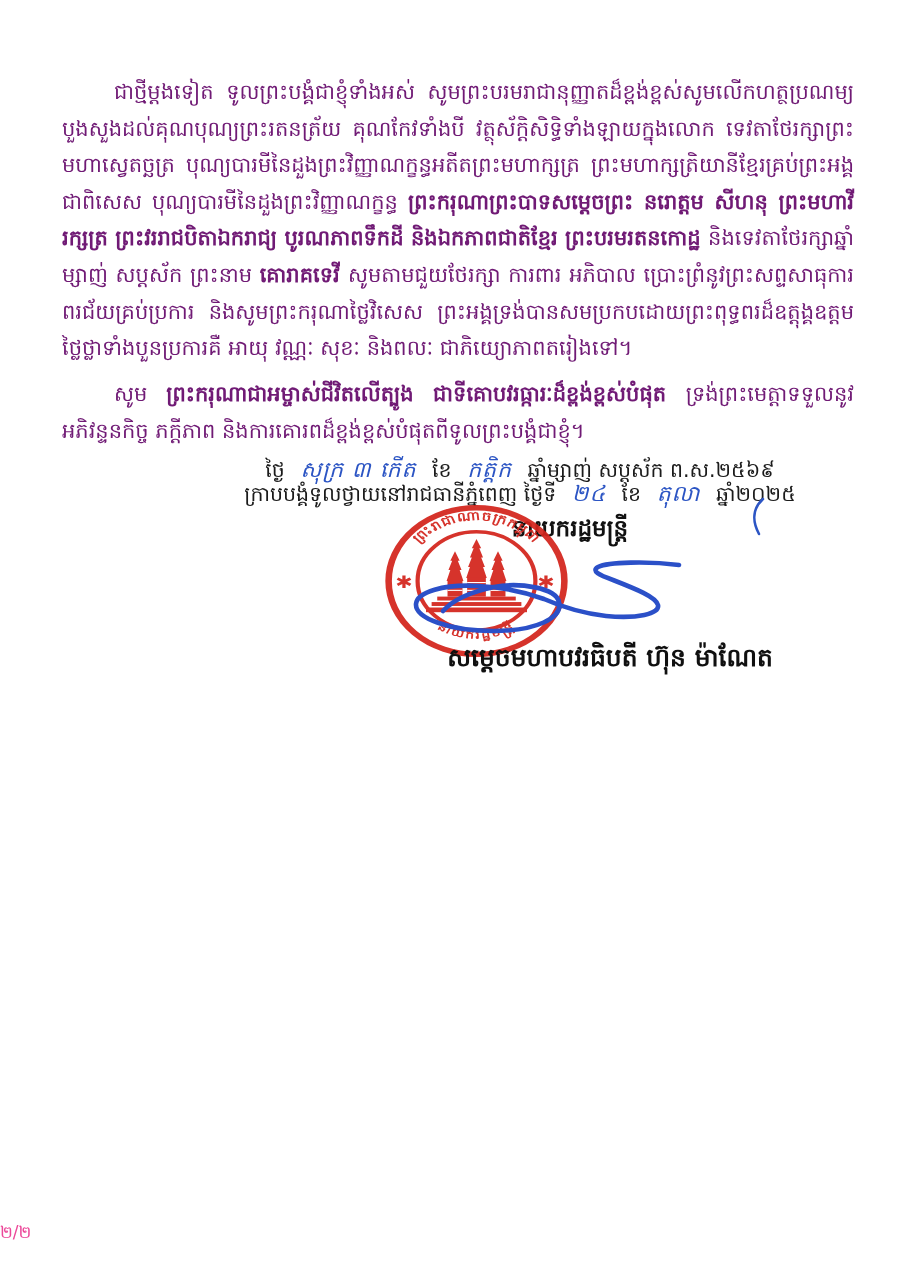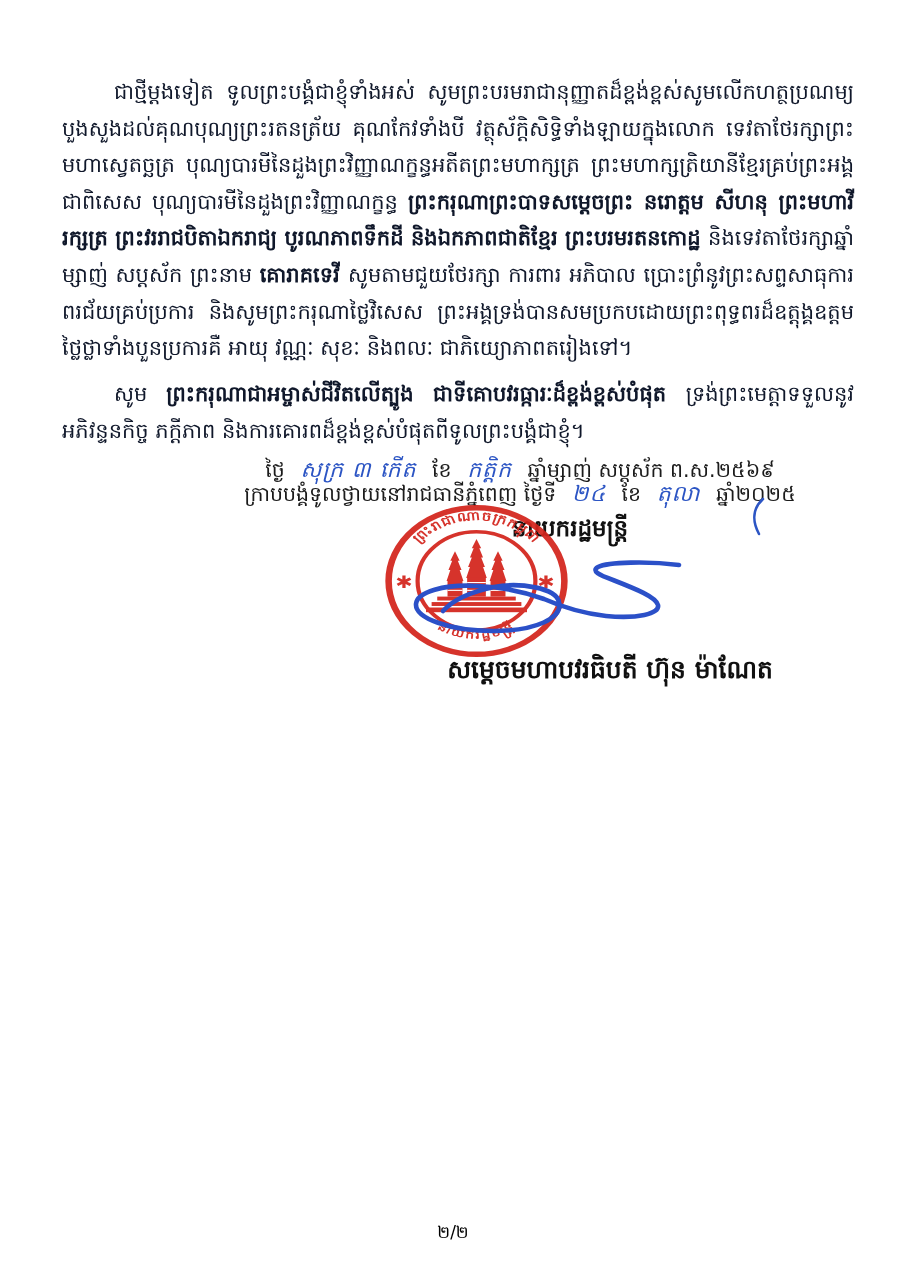--- a/index.html
+++ b/index.html
@@ -13,21 +13,21 @@
     overflow:hidden;
   }
   .body-par{
     position:absolute;
     left:62px;width:792px;
     font-size:21px;
     line-height:36.6px;
     text-align:justify;
     text-indent:52px;
     overflow-wrap:break-word;
-    color:#0f172a;
+    color:#701a75;
   }
   .b{font-weight:700;}
   .date-line{
     position:absolute;
     left:240px;width:560px;
     text-align:center;
     font-size:20.5px;
     line-height:39px;
     color:#1b1b1b;
     white-space:nowrap;
@@ -72,29 +72,28 @@
   .signer-name{
     position:absolute;
     left:400px;top:642px;
     width:420px;
     text-align:center;
     font-size:25px;
     font-weight:700;
     color:#101010;
     z-index:3;
     white-space:nowrap;
-    margin-top:12px;
   }
   .footer-page{
     position:absolute;
     left:0;top:1221px;
     width:906px;
-    text-align:center;
+    text-align:left;
     font-size:17px;
-    color:#000000;
+    color:#ec4899;
   }
 </style>
 </head>
 <body>
 
 <div class="page">
 
   <div class="body-par" style="top:74px;">
     <span>ជាថ្មីម្តងទៀត ទូលព្រះបង្គំជាខ្ញុំទាំងអស់ សូមព្រះបរមរាជានុញ្ញាតដ៏ខ្ពង់ខ្ពស់សូមលើកហត្ថប្រណម្យ បួងសួងដល់គុណបុណ្យព្រះរតនត្រ័យ គុណកែវទាំងបី វត្ថុស័ក្តិសិទ្ធិទាំងឡាយក្នុងលោក ទេវតាថែរក្សាព្រះមហាស្វេតច្ឆត្រ បុណ្យបារមីនៃដួងព្រះវិញ្ញាណក្ខន្ធអតីតព្រះមហាក្សត្រ ព្រះមហាក្សត្រិយានីខ្មែរគ្រប់ព្រះអង្គ ជាពិសេស បុណ្យបារមីនៃដួងព្រះវិញ្ញាណក្ខន្ធ </span><span class="b">ព្រះករុណាព្រះបាទសម្តេចព្រះ នរោត្តម សីហនុ ព្រះមហាវីរក្សត្រ ព្រះវររាជបិតាឯករាជ្យ បូរណភាពទឹកដី និងឯកភាពជាតិខ្មែរ ព្រះបរមរតនកោដ្ឋ </span><span>និងទេវតាថែរក្សាឆ្នាំម្សាញ់ សប្តស័ក ព្រះនាម </span><span class="b">គោរាគទេវី </span><span>សូមតាមជួយថែរក្សា ការពារ អភិបាល ប្រោះព្រំនូវព្រះសព្ទសាធុការពរជ័យគ្រប់ប្រការ និងសូមព្រះករុណាថ្លៃវិសេស ព្រះអង្គទ្រង់បានសមប្រកបដោយព្រះពុទ្ធពរដ៏ឧត្តុង្គឧត្តមថ្លៃថ្លាទាំងបួនប្រការគឺ អាយុ វណ្ណៈ សុខៈ និងពលៈ ជាភិយ្យោភាពតរៀងទៅ។</span>
   </div>

